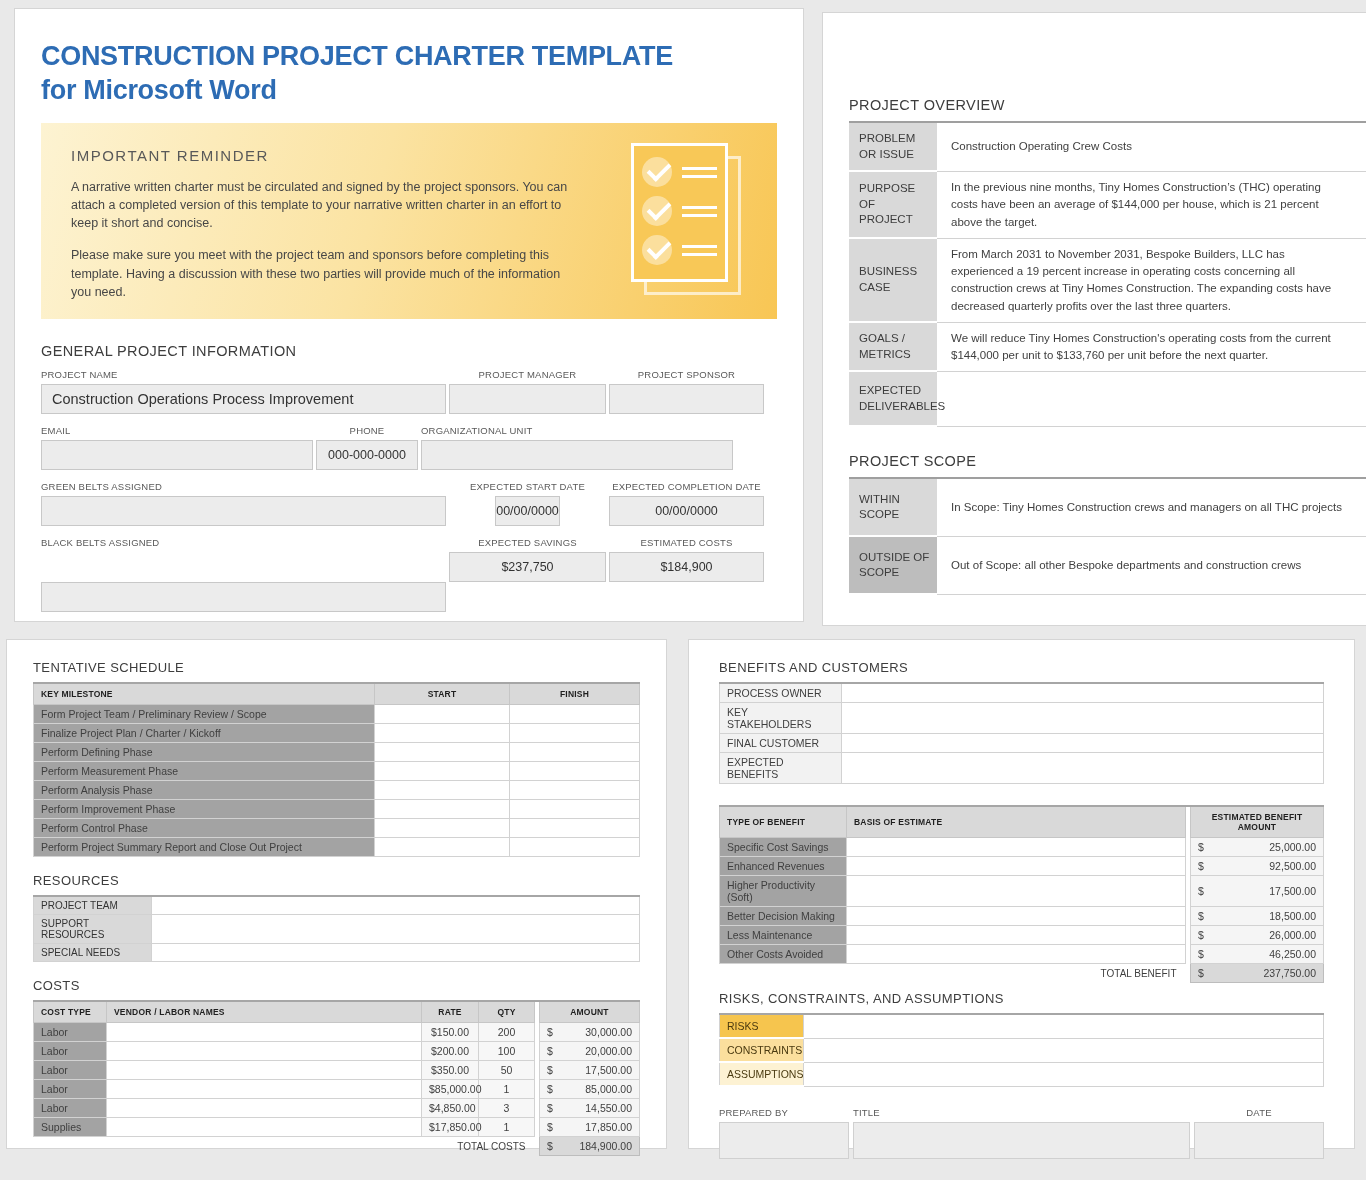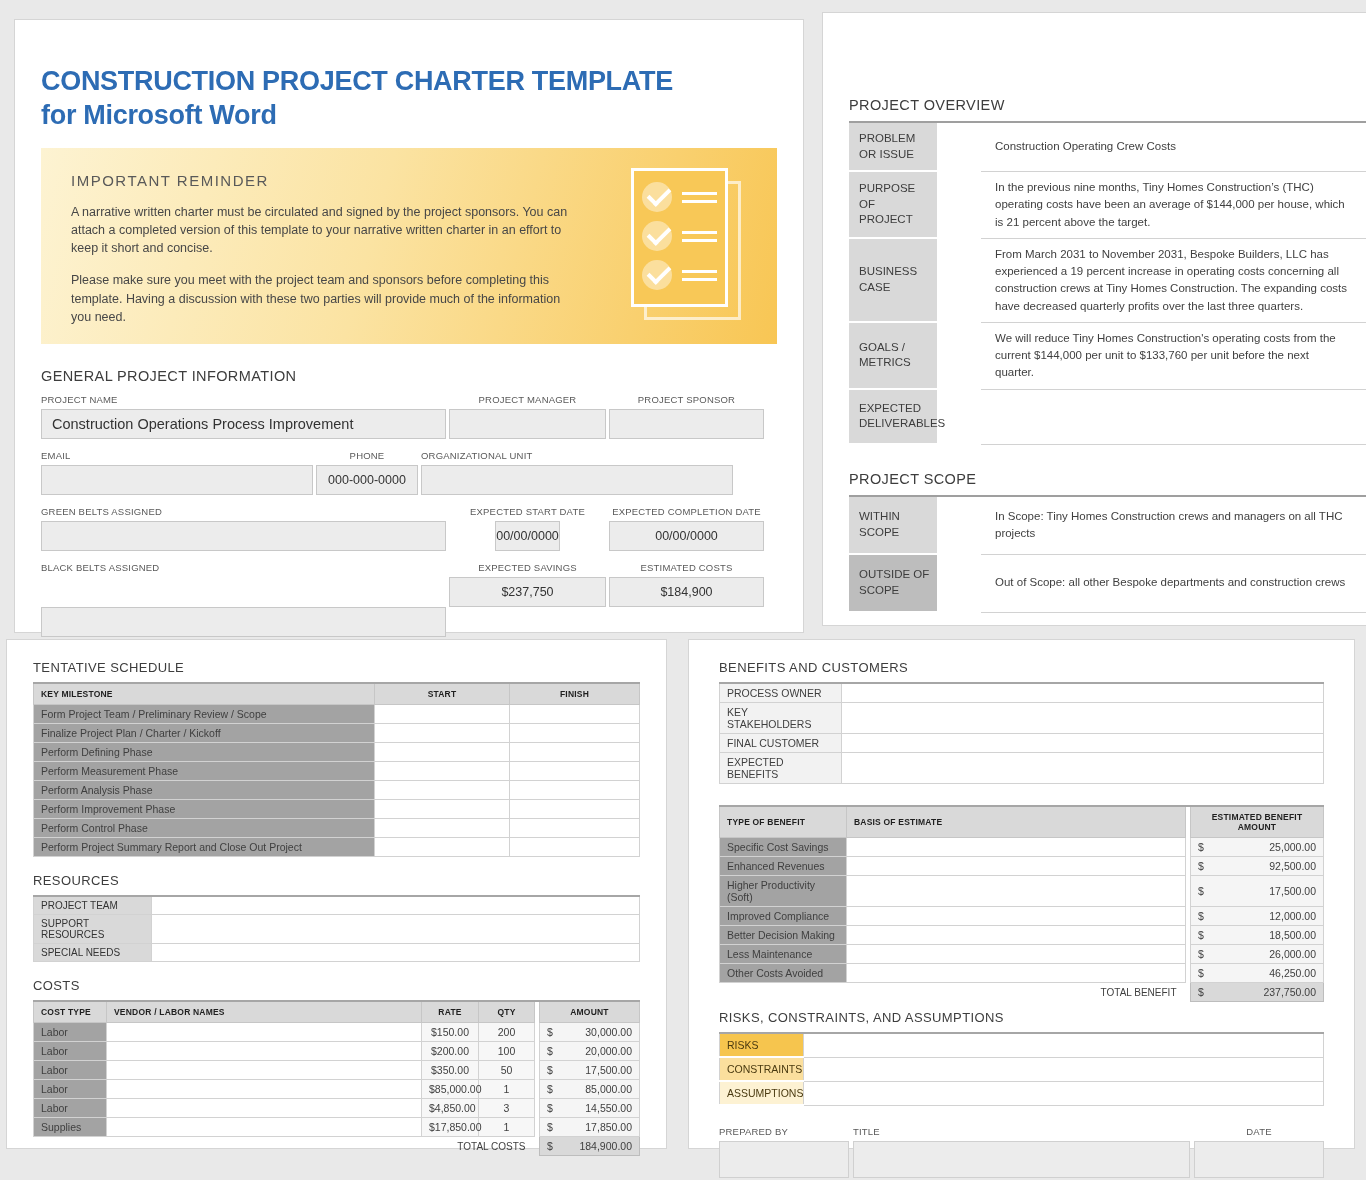--- a/index.html
+++ b/index.html
@@ -5,21 +5,21 @@
   * { margin:0; padding:0; box-sizing:border-box; }
   html,body { width:1366px; height:1180px; }
   body {
     background:#e9e9e9;
     font-family:"Liberation Sans", sans-serif;
     position:relative;
     overflow:hidden;
     color:#3f3f3f;
   }
   .panel { position:absolute; background:#fff; border:1px solid #d5d5d5; }
-  #panel-tl { left:14px;  top:19px;  width:790px; height:614px; padding:44px 26px 0 26px; }
+  #panel-tl { left:14px;  top:8px;  width:790px; height:614px; padding:30px 26px 0 26px; }
   #panel-tr { left:822px; top:12px;  width:544px; height:614px; border-right:none; padding:84px 0 0 26px; }
   #panel-bl { left:6px;  top:639px; width:661px; height:510px; padding:20px 26px 0 26px; }
   #panel-br { left:688px; top:639px; width:667px; height:510px; padding:20px 30px 0 30px; }
 
   
   .doc-title { font-size:27px; font-weight:bold; color:#2d6cb4; line-height:34px; letter-spacing:-0.3px; }
   .reminder {
     position:relative; margin-top:16px; height:196px;
     background:linear-gradient(105deg, #fdf3d2 0%, #fbe3a2 45%, #f8c654 100%);
     padding:24px 30px 0 30px;
@@ -57,21 +57,21 @@
   .ov-table { margin-top:8px; border-top:2px solid #9f9f9f; }
   .ov-row { display:flex; }
   .ov-label {
     width:88px; min-width:88px; background:#d9d9d9; border-bottom:2px solid #fff;
     padding:8px 6px 8px 10px; font-size:11.5px; line-height:1.35; color:#3d3d3d;
     display:flex; flex-direction:column; justify-content:center;
   }
   .ov-label.dark { background:#bdbdbd; }
   .ov-value {
     flex:1; border-bottom:1px solid #d2d2d2; padding:7px 16px 7px 14px;
-    font-size:11.5px; line-height:1.5; color:#3f3f3f; display:flex; align-items:center;margin-left:44px;
+    font-size:11.5px; line-height:1.5; color:#3f3f3f; display:flex; align-items:center;
   }
   .scope-head { margin-top:26px; }
 
   
   table { border-collapse:collapse; width:100%; table-layout:fixed; }
   .tbl { border-top:2px solid #a6a6a6; margin-top:7px; }
   .tbl th {
     background:#d9d9d9; font-size:8.5px; font-weight:bold; color:#1f1f1f;
     padding:5px 7px; border:1px solid #c6c6c6; text-align:center; letter-spacing:0.2px;
   }
@@ -514,31 +514,20 @@
           <td class="wh"></td>
           <td class="gap"></td>
           <td class="amt">
             <div class="aw">
               <span>$</span>
               <span>17,500.00</span>
             </div>
           </td>
         </tr>
       <tr>
-          <td class="lt">Improved Compliance</td>
-          <td class="wh"></td>
-          <td class="gap"></td>
-          <td class="amt">
-            <div class="aw">
-              <span>$</span>
-              <span>12,000.00</span>
-            </div>
-          </td>
-        </tr>
-      <tr>
           <td class="lt">Better Decision Making</td>
           <td class="wh"></td>
           <td class="gap"></td>
           <td class="amt">
             <div class="aw">
               <span>$</span>
               <span>18,500.00</span>
             </div>
           </td>
         </tr>

